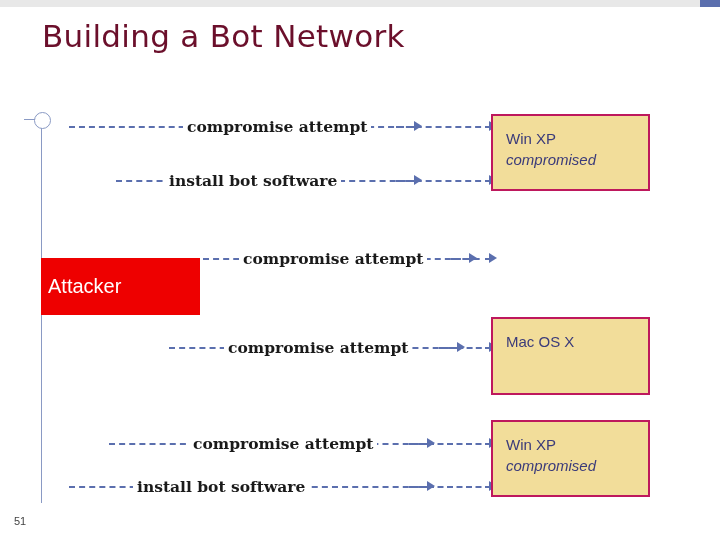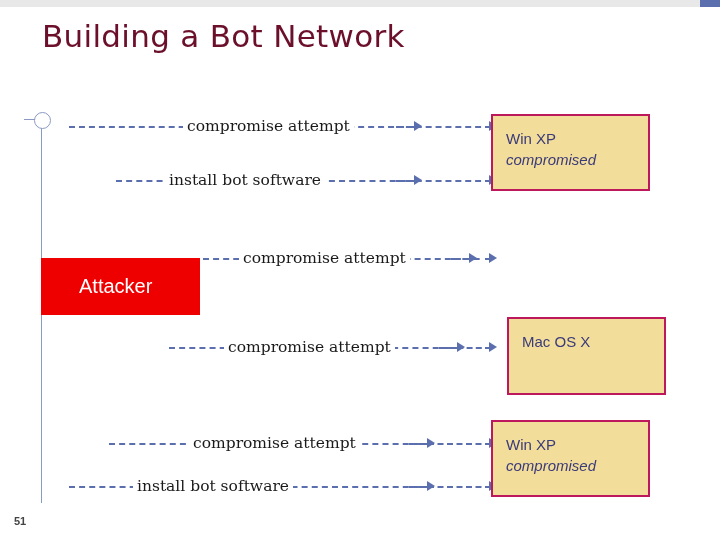--- a/index.html
+++ b/index.html
@@ -81,41 +81,42 @@
     position: absolute;
     left: 41px;
     top: 258px;
     width: 159px;
     height: 57px;
     background: #ee0000;
     color: #ffffff;
     font-size: 20px;
     display: flex;
     align-items: center;
-    padding-left: 38px;
+    padding-left: 7px;
     box-sizing: border-box;
   }
   
   .target {
     position: absolute;
     box-sizing: border-box;
     border: 2px solid #be185d;
     background: #f2dd9a;
     color: #3b3b7a;
     padding: 12px 0 0 13px;
     font-size: 15px;
     line-height: 1.42;
   }
   .target .l2 {
     font-style: italic;
   }
   
   .conn {
     position: absolute;
     height: 1px;
+    font-weight: bold;
   }
   .dash {
     position: absolute;
     top: 0;
     height: 0;
     border-top: 2px dashed #5b6fae;
   }
   .arrow {
     position: absolute;
     width: 0;
@@ -134,21 +135,20 @@
     background: #ffffff;
     padding: 0 4px;
     transform: translateY(-50%);
   }
   .pagenum {
     position: absolute;
     left: 14px;
     bottom: 13px;
     font-size: 11px;
     color: #444444;
-    font-weight: bold;
   }
 </style>
 </head>
 <body>
 
 <div class="slide">
 
   <div class="topbar-left"></div>
   <div class="topbar-right"></div>
 
@@ -208,21 +208,21 @@
   <div class="attacker">
     <span>Attacker</span>
   </div>
 
   <div class="target" style="left:491px; top:114px; width:159px; height:77px;">
     <div class="l1">Win XP</div>
     <div class="l2">compromised</div>
   </div>
 
 
-  <div class="target" style="left:491px; top:317px; width:159px; height:78px;margin-left:16px;">
+  <div class="target" style="left:491px; top:317px; width:159px; height:78px;">
     <div class="l1">Mac OS X</div>
   </div>
 
   <div class="target" style="left:491px; top:420px; width:159px; height:77px;">
     <div class="l1">Win XP</div>
     <div class="l2">compromised</div>
   </div>
 
   <div class="pagenum">51</div>
 </div>

